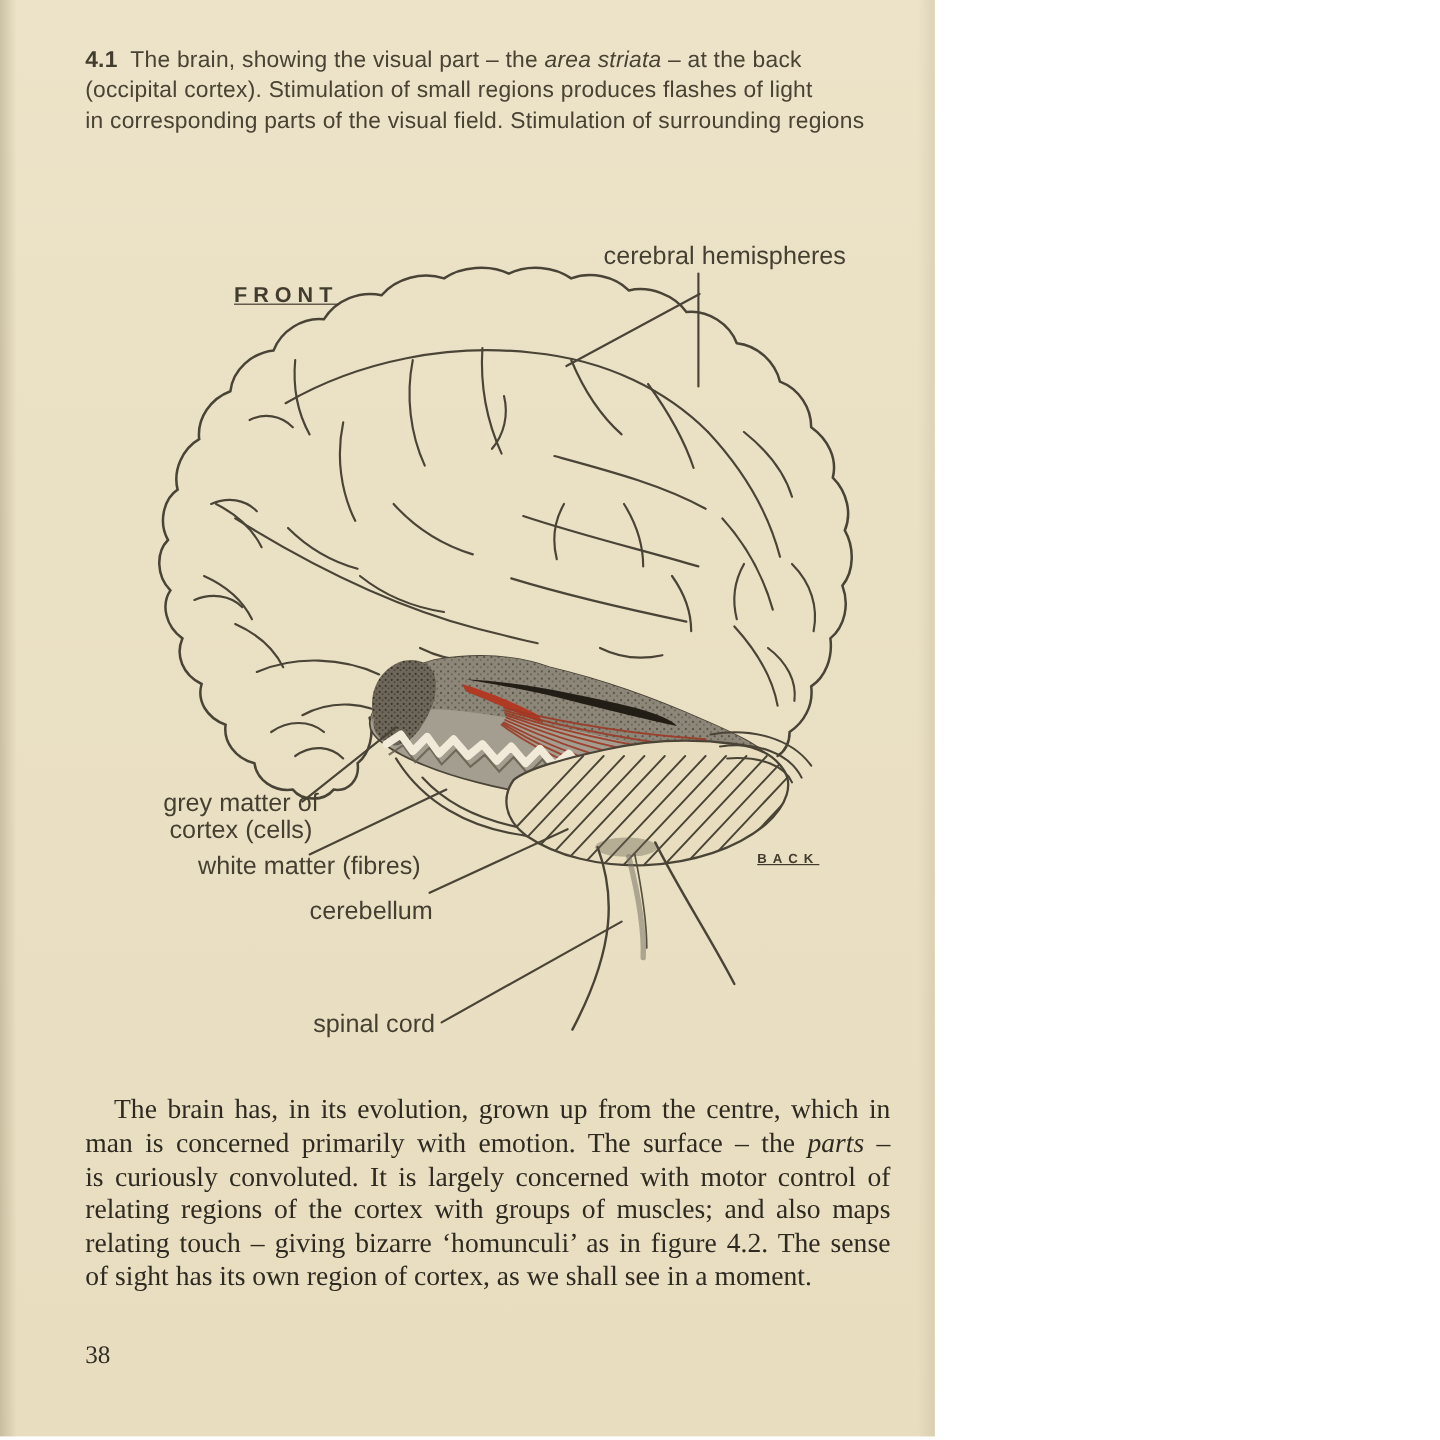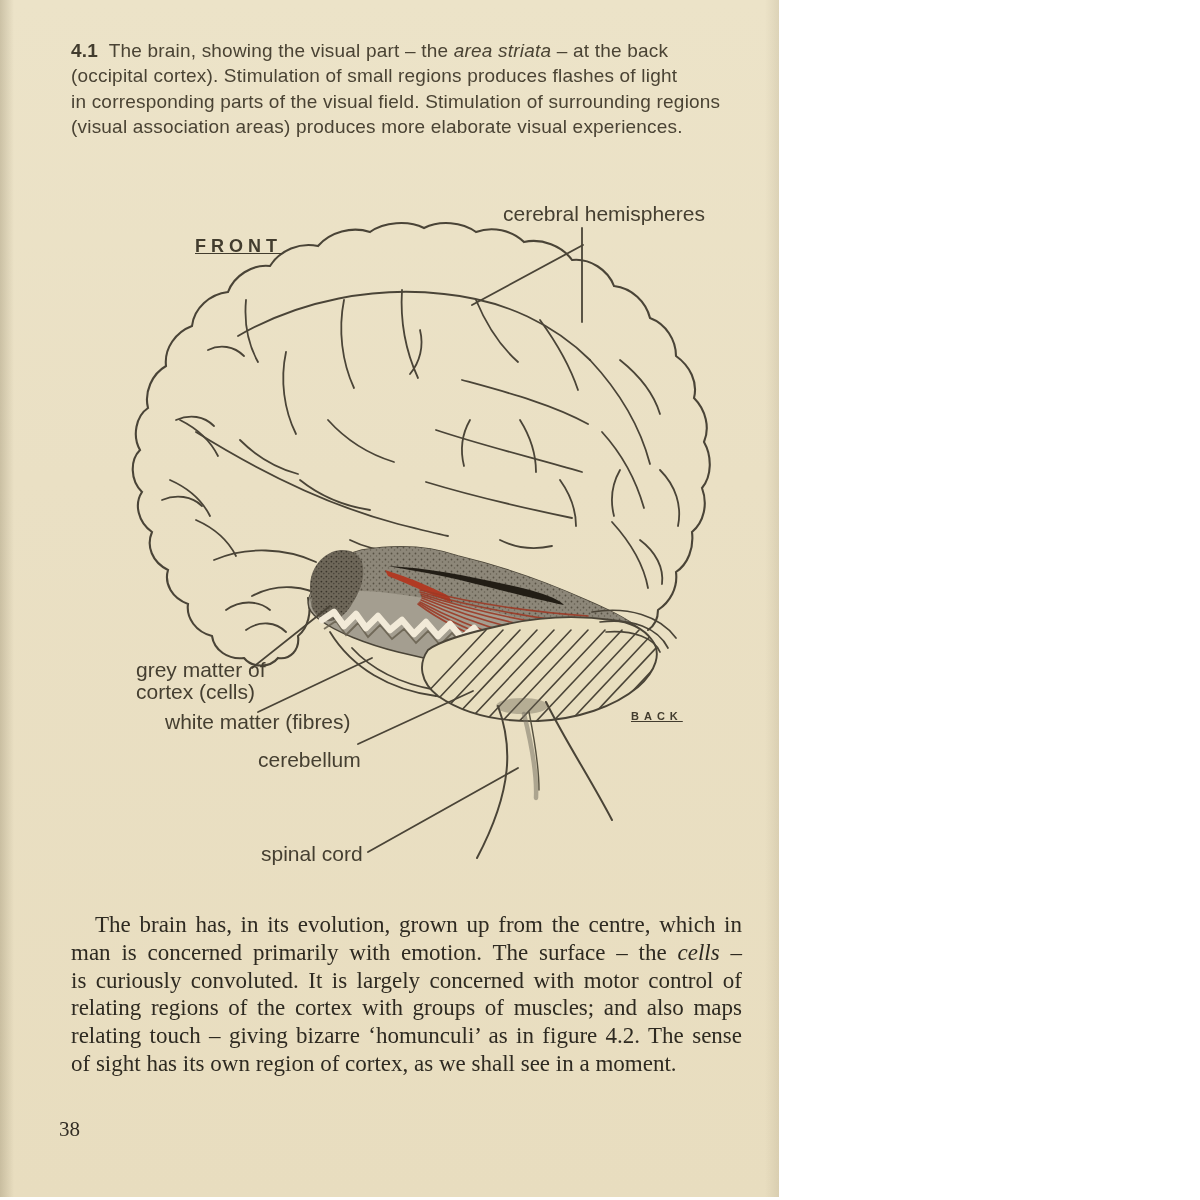--- a/index.html
+++ b/index.html
@@ -19,38 +19,37 @@
 
   .fig-label{position:absolute;font-size:21px;color:#453f31;line-height:22px;white-space:nowrap;}
   .orient{font-weight:bold;letter-spacing:5px;font-size:18px;color:#423c2e;text-decoration:underline;}
 
   .body-text{position:absolute;left:71px;top:911px;width:671px;
         font-family:"Liberation Serif",serif;font-size:23px;line-height:27.8px;color:#2e2a21;}
   .body-text .jline{text-align:justify;text-align-last:justify;}
   .body-text .indent{text-indent:24px;}
   .body-text em{font-style:italic;}
 
-  .page-number{position:absolute;left:59px;top:1117px;
+  .page-number{position:absolute;left:71px;top:1117px;
         font-family:"Liberation Serif",serif;font-size:21px;color:#332e25;}
 
   svg.art{position:absolute;left:0;top:0;pointer-events:none;}
 </style>
 </head>
 <body>
 
 <div class="canvas">
   <div class="page">
     <div class="page-edge-shadow"></div>
     <div class="page-right-edge"></div>
 
     <div class="caption">
       <div><strong>4.1</strong>&nbsp; The brain, showing the visual part – the <em>area striata</em> – at the back</div>
       <div>(occipital cortex). Stimulation of small regions produces flashes of light</div>
       <div>in corresponding parts of the visual field. Stimulation of surrounding regions</div>
-      <div>(visual association areas) produces more elaborate visual experiences.</div>
     </div>
 
     <svg class="art" width="779" height="1200" viewBox="0 0 779 1200">
       <defs>
         <pattern id="stipple" width="6" height="6" patternUnits="userSpaceOnUse">
           <rect width="6" height="6" fill="#8d8779"></rect>
           <circle cx="1.5" cy="1.5" r="0.9" fill="#575144"></circle>
           <circle cx="4.5" cy="4" r="0.8" fill="#655f51"></circle>
         </pattern>
         <pattern id="stippleDark" width="5" height="5" patternUnits="userSpaceOnUse">
@@ -194,32 +193,32 @@
         <line x1="583" y1="245" x2="472" y2="305"></line>
         <line x1="252" y1="668" x2="330" y2="606"></line>
         <line x1="258" y1="712" x2="372" y2="658"></line>
         <line x1="358" y1="744" x2="473" y2="691"></line>
         <line x1="368" y1="852" x2="518" y2="768"></line>
       </g>
     </svg>
 
     <div class="fig-label orient" style="left:195px;top:235px;">FRONT</div>
     <div class="fig-label" style="left:503px;top:203px;">cerebral hemispheres</div>
-    <div class="fig-label" style="left:136px;top:659px;">
+    <div class="fig-label" style="left:136px;top:659px;text-align:center;">
       <div>grey matter of</div>
       <div>cortex (cells)</div>
     </div>
     <div class="fig-label" style="left:165px;top:711px;">white matter (fibres)</div>
     <div class="fig-label" style="left:258px;top:749px;">cerebellum</div>
     <div class="fig-label orient" style="left:631px;top:705px;font-size:11px;">BACK</div>
     <div class="fig-label" style="left:261px;top:843px;">spinal cord</div>
 
     <div class="body-text">
       <div class="jline indent">The brain has, in its evolution, grown up from the centre, which in</div>
-      <div class="jline">man is concerned primarily with emotion. The surface – the <em>cells</em> –</div>
+      <div class="jline">man is concerned primarily with emotion. The surface – the <em>parts</em> –</div>
       <div class="jline">is curiously convoluted. It is largely concerned with motor control of</div>
       <div class="jline">relating regions of the cortex with groups of muscles; and also maps</div>
       <div class="jline">relating touch – giving bizarre ‘homunculi’ as in figure 4.2. The sense</div>
       <div>of sight has its own region of cortex, as we shall see in a moment.</div>
     </div>
 
     <div class="page-number">38</div>
   </div>
 </div>
 

